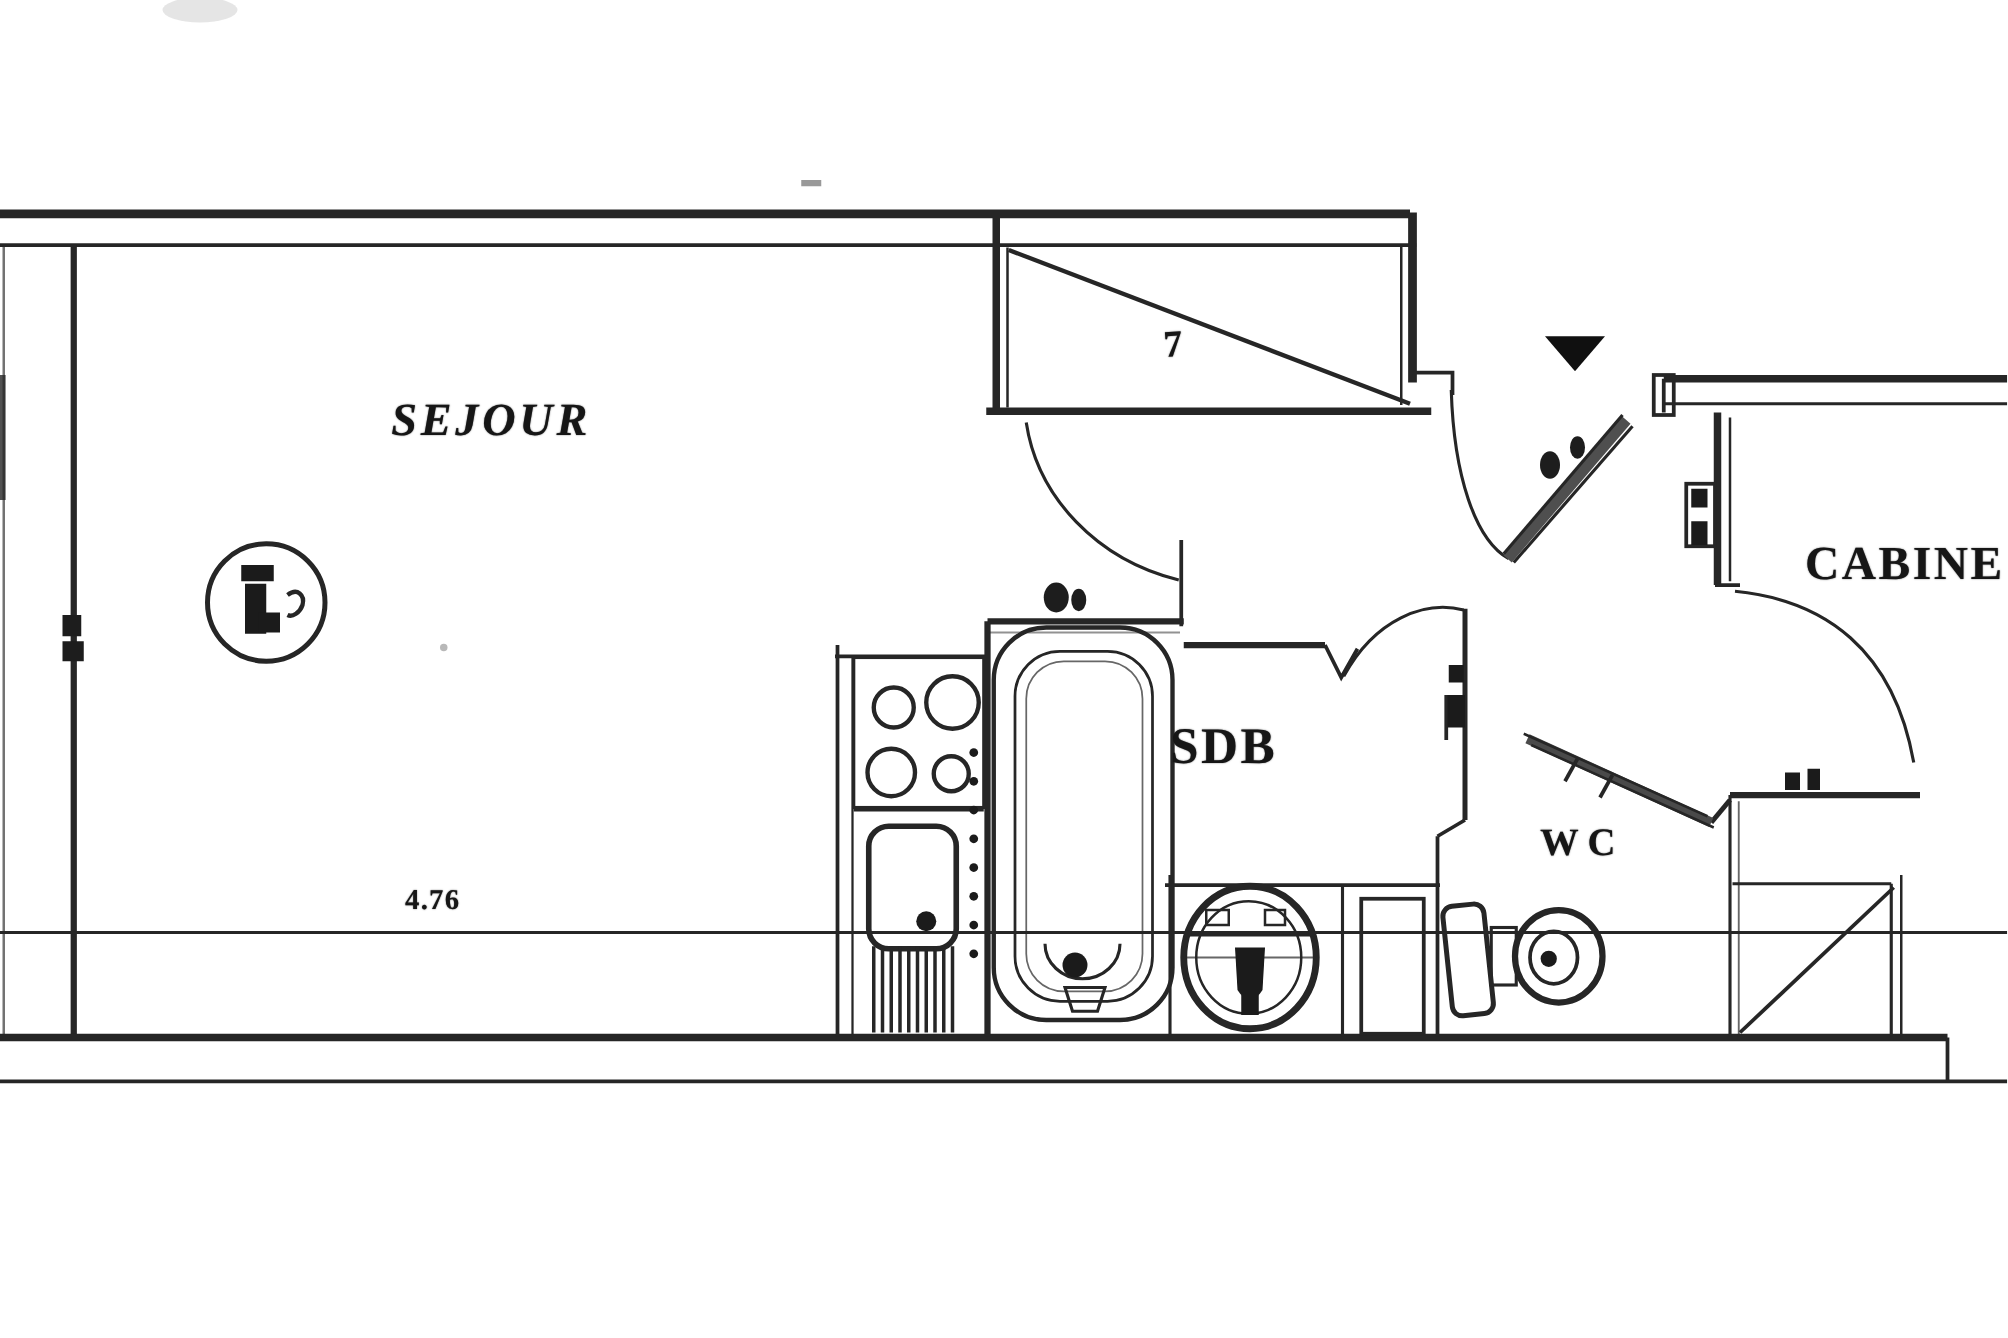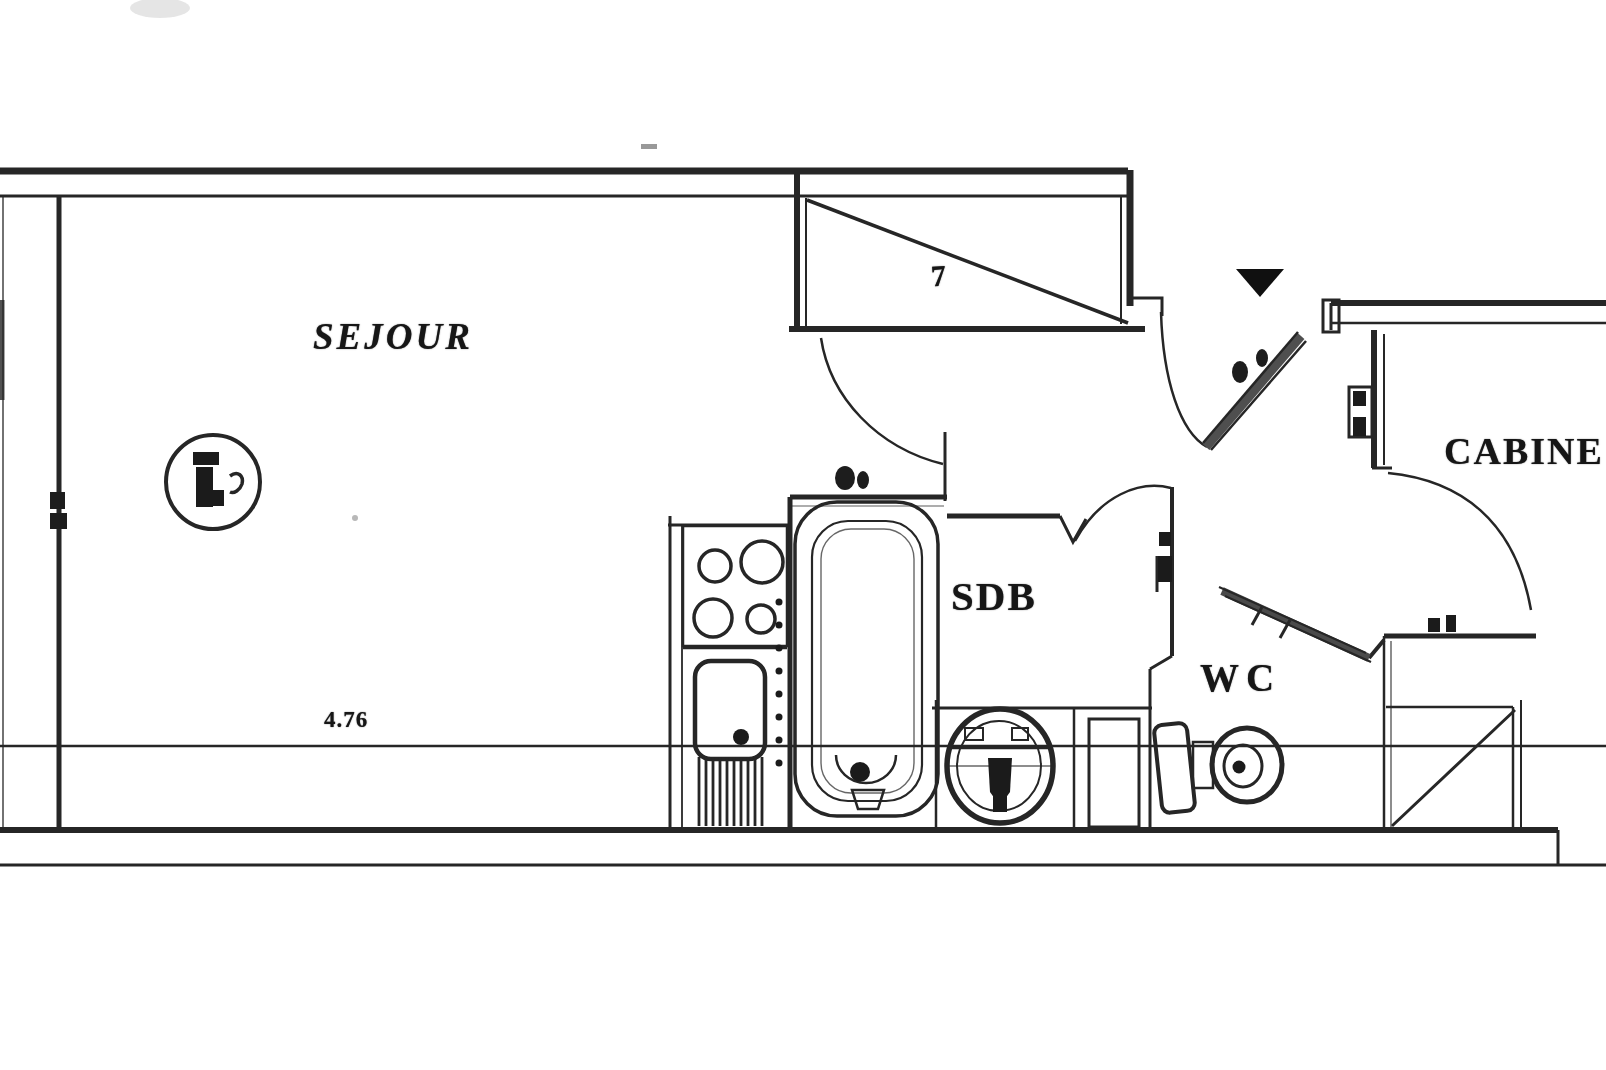--- a/index.html
+++ b/index.html
@@ -13,22 +13,22 @@
   .plan svg{position:absolute;left:0;top:0;filter:blur(.3px);}
   .lbl{
     position:absolute;
     color:#161616;
     font-weight:bold;
     white-space:nowrap;
     text-shadow:0 0 1.2px rgba(40,40,40,.8);
     line-height:1;
   }
   .lbl-sejour{left:313px;top:318px;font-size:37px;letter-spacing:3px;font-style:italic;}
-  .lbl-sdb{left:936px;top:576px;font-size:41px;letter-spacing:2px;padding-left:15px;}
-  .lbl-wc{left:1200px;top:658px;font-size:39px;letter-spacing:7px;}
+  .lbl-sdb{left:936px;top:576px;font-size:41px;letter-spacing:2px;}
+  .lbl-wc{left:1232px;top:658px;font-size:31px;letter-spacing:7px;}
   .lbl-cabine{left:1444px;top:408px;font-size:38px;letter-spacing:2px;margin-top:24px;}
   .lbl-dim{left:324px;top:708px;font-size:23px;letter-spacing:1px;text-align:center;}
   .lbl-mark7{left:931px;top:261px;font-size:30px;transform:rotate(-4deg);}
 </style>
 </head>
 <body>
 
 <div class="plan">
 
   <svg width="1606" height="1070" viewBox="0 0 1606 1070" fill="none" stroke="#262626" stroke-linecap="butt">

